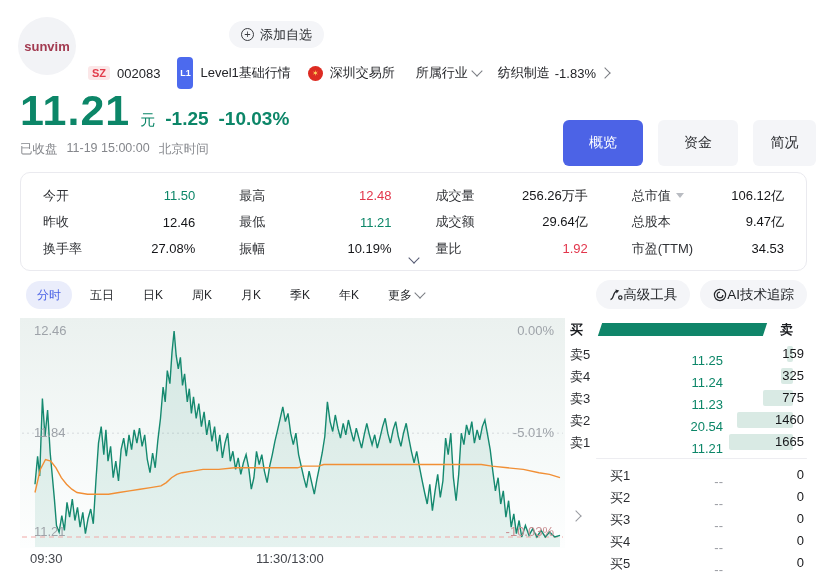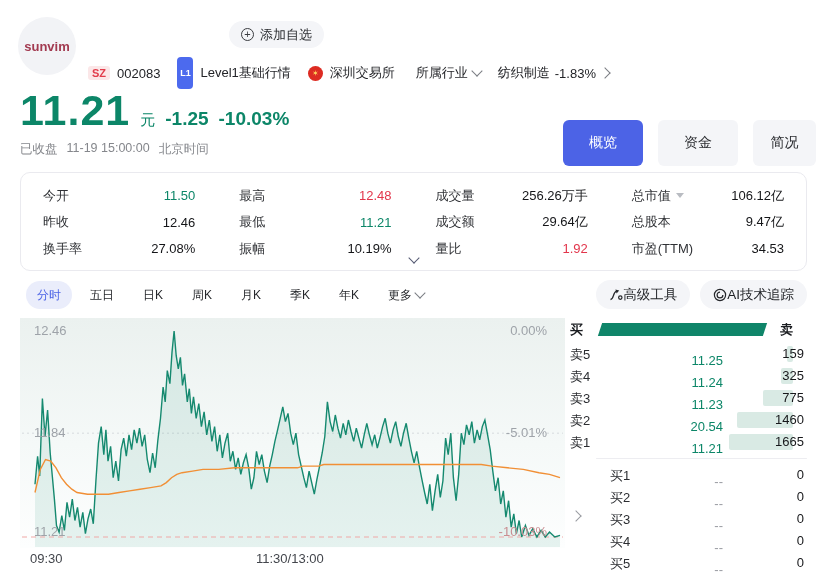--- a/index.html
+++ b/index.html
@@ -60,21 +60,21 @@
   .ctab.active{background:#EAEDFB;color:#4C63E6;}
   .tools{position:absolute;right:20px;top:280px;display:flex;gap:10px;}
   .tool-btn{height:29px;padding:0 13px;border:none;border-radius:15px;background:#F4F5F8;display:flex;
         align-items:center;font-size:13.5px;color:#1e2024;cursor:pointer;}
 
   
   .chart{position:absolute;left:20px;top:318px;width:545px;height:230px;
         background:linear-gradient(180deg,#EBF1EF 0%,#F5F9F8 55%,#FDFEFE 100%);}
   .chart svg{position:absolute;left:0;top:0;}
   .ax{position:absolute;font-size:13px;color:#9EA3A9;pointer-events:none;}
-  .ax.r{text-align:right;right:18px;}
+  .ax.r{text-align:right;right:11px;}
   .ax.l{left:14px;}
   .ax.limit{color:#C98D91;}
   .xlabels{position:absolute;left:20px;top:551px;width:545px;height:16px;font-size:13px;color:#43464c;}
   .xl-left{position:absolute;left:10px;} .xl-mid{position:absolute;left:236px;} .xl-right{position:absolute;right:14px;margin-top:34px;}
 
   
   .orderbook{position:absolute;left:570px;top:318px;width:237px;height:254px;font-size:13px;}
   .ob-header{position:relative;height:17px;margin-top:3px;}
   .ob-side{position:absolute;top:0;font-weight:600;color:#1c1e22;}
   .ob-side.buy{left:0;} .ob-side.sell{right:14px;}

